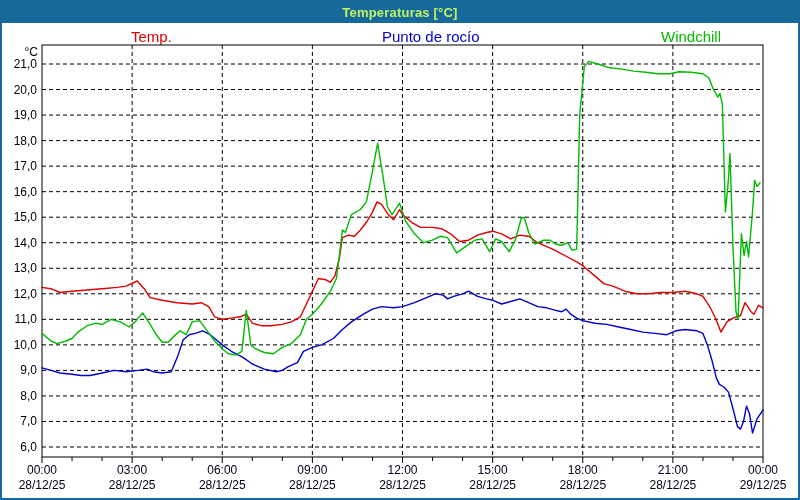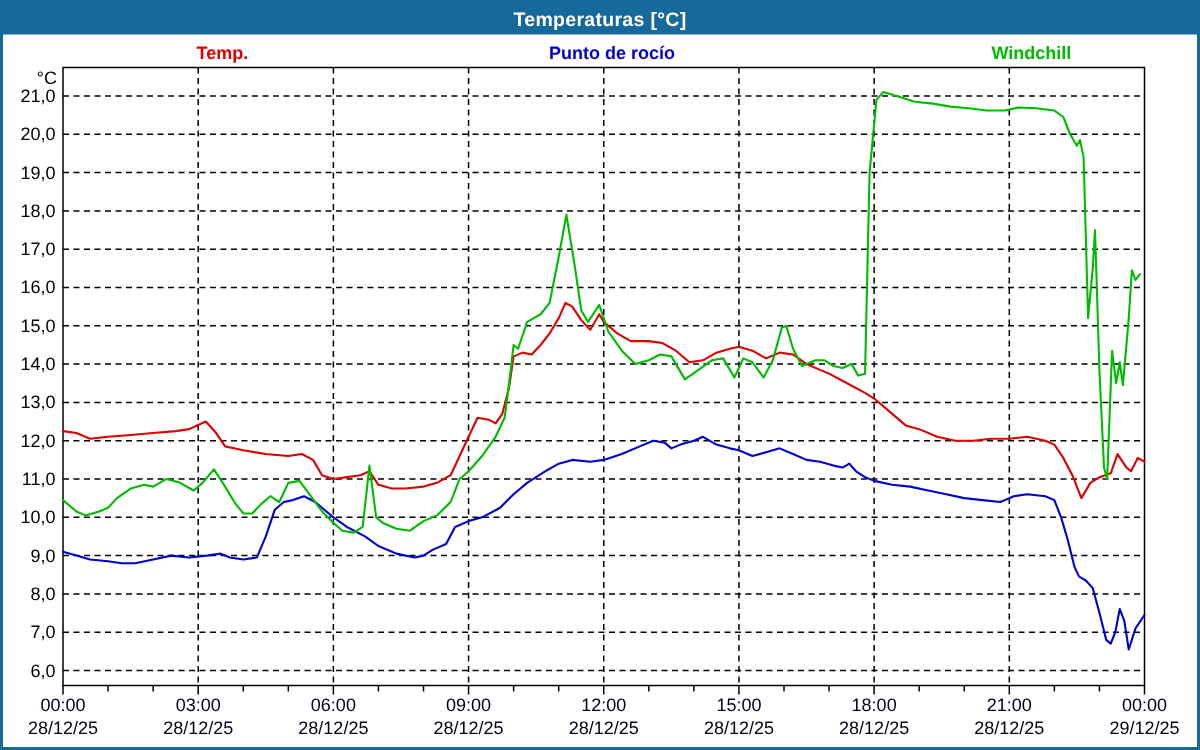--- a/index.html
+++ b/index.html
@@ -3,36 +3,36 @@
 <meta charset="utf-8">
 <style>
   html,body{margin:0;padding:0;background:#e8e8e8;}
   .window{
     position:relative;width:800px;height:500px;background:#ffffff;
     font-family:"Liberation Sans",sans-serif;overflow:hidden;
     box-sizing:border-box;border:2px solid #17699c;
   }
   .titlebar{
     position:absolute;left:0;top:0;width:100%;height:21px;
-    background:#17699c;color:#ffffff;font-size:13px;font-weight:bold;
+    background:#17699c;color:#bef264;font-size:13px;font-weight:bold;
     text-align:center;line-height:21px;letter-spacing:0.2px;
   }
-  .legend-item{position:absolute;top:26px;font-size:12px;font-weight:bold;background:#fff;padding:0 2px;}
+  .legend-item{position:absolute;top:26px;font-size:15px;font-weight:normal;background:#fff;padding:0 2px;}
   #chart{position:absolute;left:0;top:0;}
 </style>
 </head>
 <body>
 
 <div class="window">
   <div class="titlebar">
     <span>Temperaturas [°C]</span>
   </div>
 
   <span class="legend-item" id="legend-0" style="color: rgb(221, 0, 0); left: 127px;">Temp.</span>
-  <span class="legend-item" id="legend-1" style="color: rgb(0, 0, 204); left: 362px;">Punto de rocío</span>
+  <span class="legend-item" id="legend-1" style="color: rgb(0, 0, 204); left: 378px;">Punto de rocío</span>
   <span class="legend-item" id="legend-2" style="color: rgb(0, 187, 0); left: 629px; margin-left: 28px;">Windchill</span>
 
   <svg id="chart" width="800" height="500">
       <line x1="40" y1="62" x2="761" y2="62" stroke="#000" stroke-width="1" stroke-dasharray="4,3"></line>
       <text x="35" y="66" text-anchor="end" font-size="12" font-family="&quot;Liberation Sans&quot;,sans-serif" fill="#000">21,0</text>
       <line x1="40" y1="87.53333333333333" x2="761" y2="87.53333333333333" stroke="#000" stroke-width="1" stroke-dasharray="4,3"></line>
       <text x="35" y="91.53333333333333" text-anchor="end" font-size="12" font-family="&quot;Liberation Sans&quot;,sans-serif" fill="#000">20,0</text>
       <line x1="40" y1="113.06666666666666" x2="761" y2="113.06666666666666" stroke="#000" stroke-width="1" stroke-dasharray="4,3"></line>
       <text x="35" y="117.06666666666666" text-anchor="end" font-size="12" font-family="&quot;Liberation Sans&quot;,sans-serif" fill="#000">19,0</text>
       <line x1="40" y1="138.6" x2="761" y2="138.6" stroke="#000" stroke-width="1" stroke-dasharray="4,3"></line>

